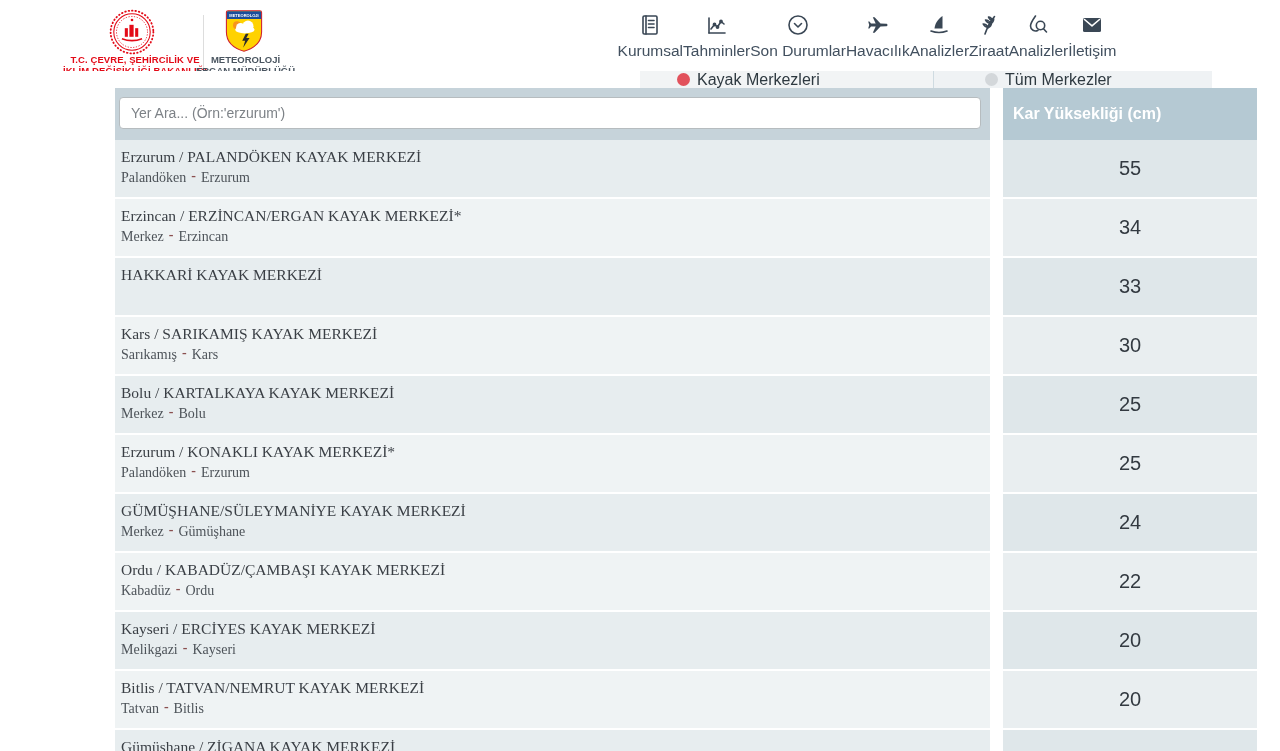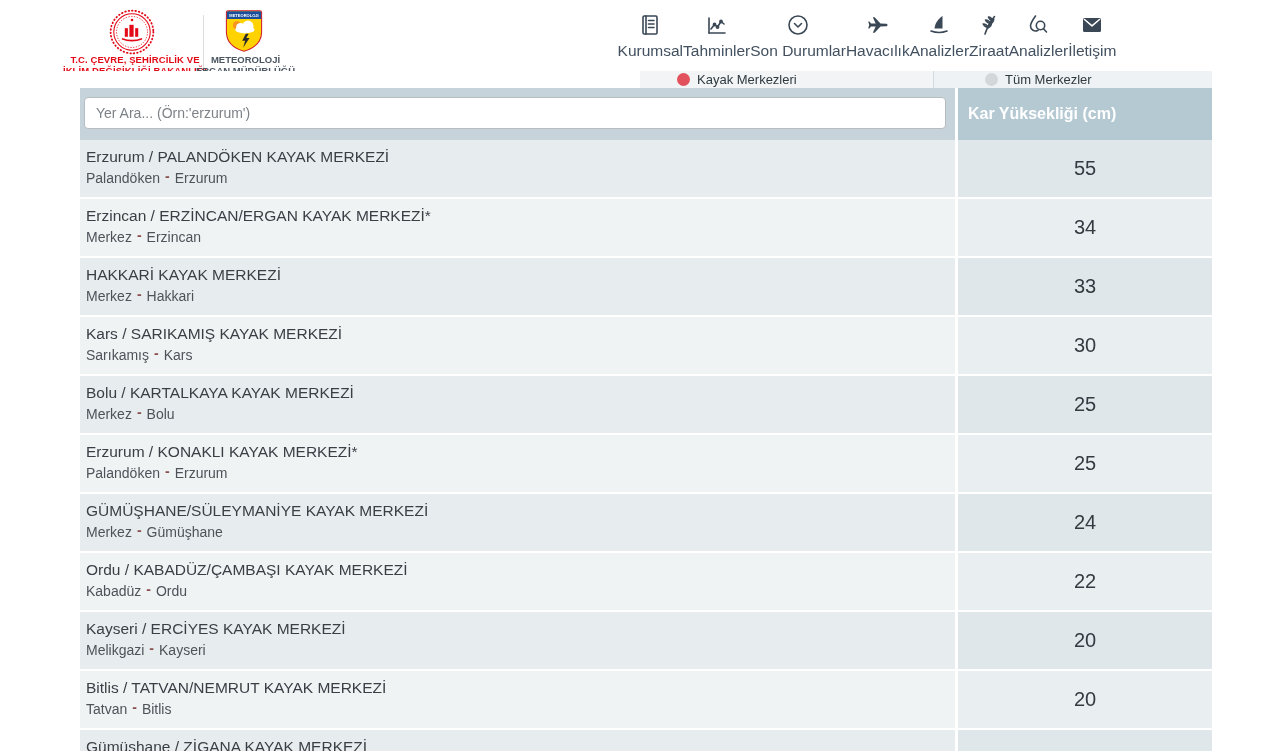--- a/index.html
+++ b/index.html
@@ -23,38 +23,38 @@
     color:#42505f; font-size:15.5px; cursor:pointer; }
   .nav-icon { width:24px; height:24px; display:block; }
   .nav-icon svg { width:24px; height:24px; display:block; }
   .ic { fill:none; stroke:#3a4755; stroke-width:1.6; stroke-linecap:round; stroke-linejoin:round; }
   .ic-fill { fill:#3a4755; stroke:none; }
   
   .filter-strip { position:absolute; top:71px; left:0; width:1280px; height:17px; background:#fff; }
   .filter-bg-left  { position:absolute; left:640px; top:0; width:293px; height:17px; background:#f2f4f5; border-right:1px solid #cfdbe1; }
   .filter-bg-right { position:absolute; left:934px; top:0; width:278px; height:17px; background:#eff2f4; }
   .radio-option { position:absolute; top:0; height:17px; display:flex; align-items:center; gap:7px;
-    font-size:13px; color:#2e3940; cursor:pointer; }
+    font-size:16px; color:#2e3940; cursor:pointer; }
   .radio-option .dot { width:13px; height:13px; border-radius:50%; }
   .opt-ski { left:677px; }
   .opt-all { left:985px; }
   .dot-selected { background:#e2525c; }
   .dot-unselected { background:#d3d7da; }
   
   .panel { position:absolute; top:88px; left:80px; width:1132px; }
-  .grid-row { display:grid; grid-template-columns:875px 254px; column-gap:3px; }
+  .grid-row { display:grid; grid-template-columns:875px 254px; column-gap:13px;margin-left:35px; }
   .search-row { height:52px; }
   .search-cell { background:#c6d3da; padding:9px 0 0 4px; box-sizing:border-box; }
   .search-input { width:862px; height:32px; box-sizing:border-box; border:1px solid #b6bcbf; border-radius:4px;
     padding:0 11px; font-size:14px; color:#555; font-family:"Liberation Sans",sans-serif; background:#fff; outline:none; }
   .search-input::placeholder { color:#7d8287; }
   .value-header { background:#b5c9d3; color:#fff; font-size:16px; font-weight:bold;
     display:flex; align-items:center; padding-left:10px; }
   .row { height:57px; margin-bottom:2px; }
-  .name-cell { padding:8px 12px 0 6px; box-sizing:border-box; }
+  .name-cell { padding:8px 12px 0 6px; box-sizing:border-box;font-family:Liberation Serif, serif; }
   .row-title { font-size:15.5px; color:#3a3f45; }
   .row-sub { margin-top:4px; font-size:14px; color:#4d5359; }
   .dash { display:inline-block; transform:translateY(-2px); margin:0 5px; color:#8a4f4f; font-weight:bold; }
   .value-cell { display:flex; align-items:center; justify-content:center; font-size:20px; color:#333a41; }
   .row.odd  .name-cell  { background:#e7edef; }
   .row.odd  .value-cell { background:#dfe7ea; }
   .row.even .name-cell  { background:#eff3f4; }
   .row.even .value-cell { background:#e9eef0; }
 </style>
 </head>
@@ -229,21 +229,20 @@
       <div class="name-cell">
         <div class="row-title">Erzincan / ERZİNCAN/ERGAN KAYAK MERKEZİ*</div>
         <div class="row-sub"><span>Merkez</span><span class="dash">-</span><span>Erzincan</span></div>
       </div>
       <div class="value-cell">34</div>
     </div>
 
     <div class="grid-row row odd">
       <div class="name-cell">
         <div class="row-title">HAKKARİ KAYAK MERKEZİ</div>
-        <div class="row-sub"><span>Merkez</span><span class="dash">-</span><span>Hakkari</span></div>
       </div>
       <div class="value-cell">33</div>
     </div>
 
     <div class="grid-row row even">
       <div class="name-cell">
         <div class="row-title">Kars / SARIKAMIŞ KAYAK MERKEZİ</div>
         <div class="row-sub"><span>Sarıkamış</span><span class="dash">-</span><span>Kars</span></div>
       </div>
       <div class="value-cell">30</div>

